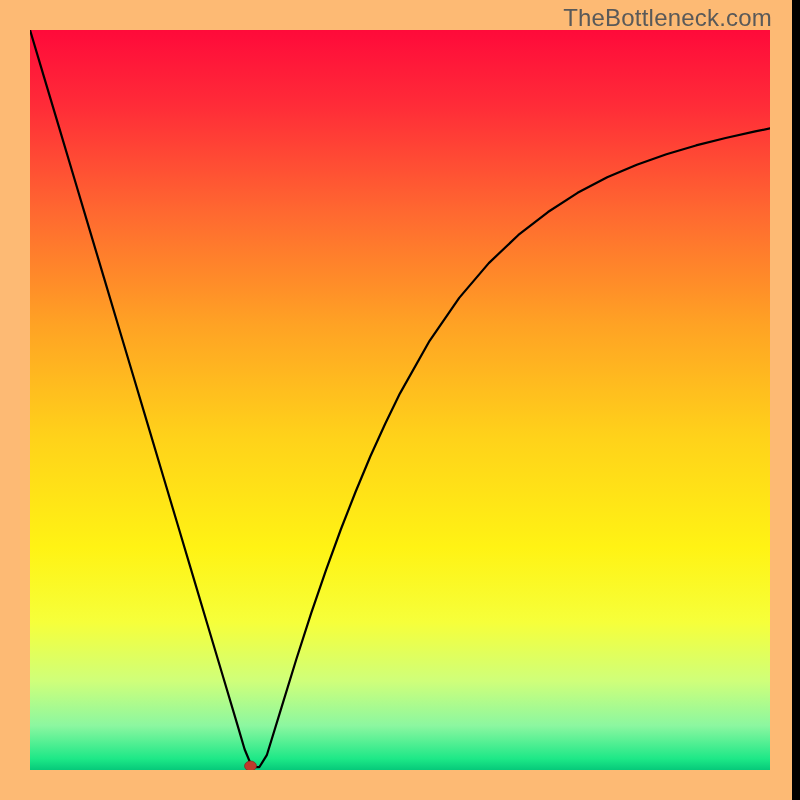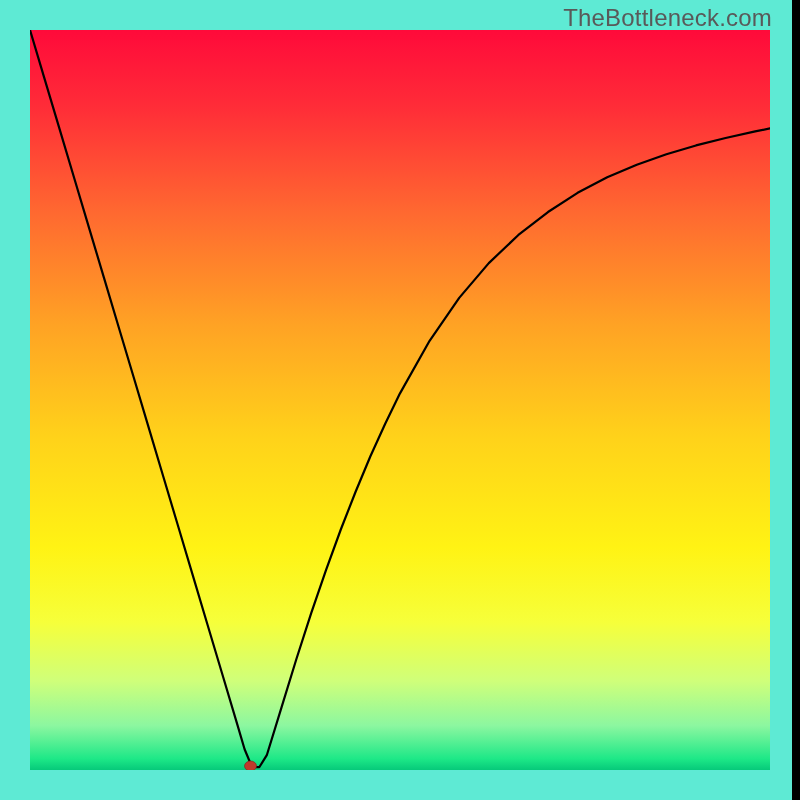--- a/index.html
+++ b/index.html
@@ -7,21 +7,21 @@
     padding: 0;
     width: 800px;
     height: 800px;
     background: #000;
     overflow: hidden;
   }
   .frame {
     position: relative;
     width: 792px;
     height: 800px;
-    background: #5eead4;
+    background: #fdba74;
   }
   .watermark {
     position: absolute;
     top: 4px;
     right: 20px;
     color: #595959;
     font-family: Arial, Helvetica, sans-serif;
     font-size: 24px;
     font-weight: 500;
     letter-spacing: 0.2px;

